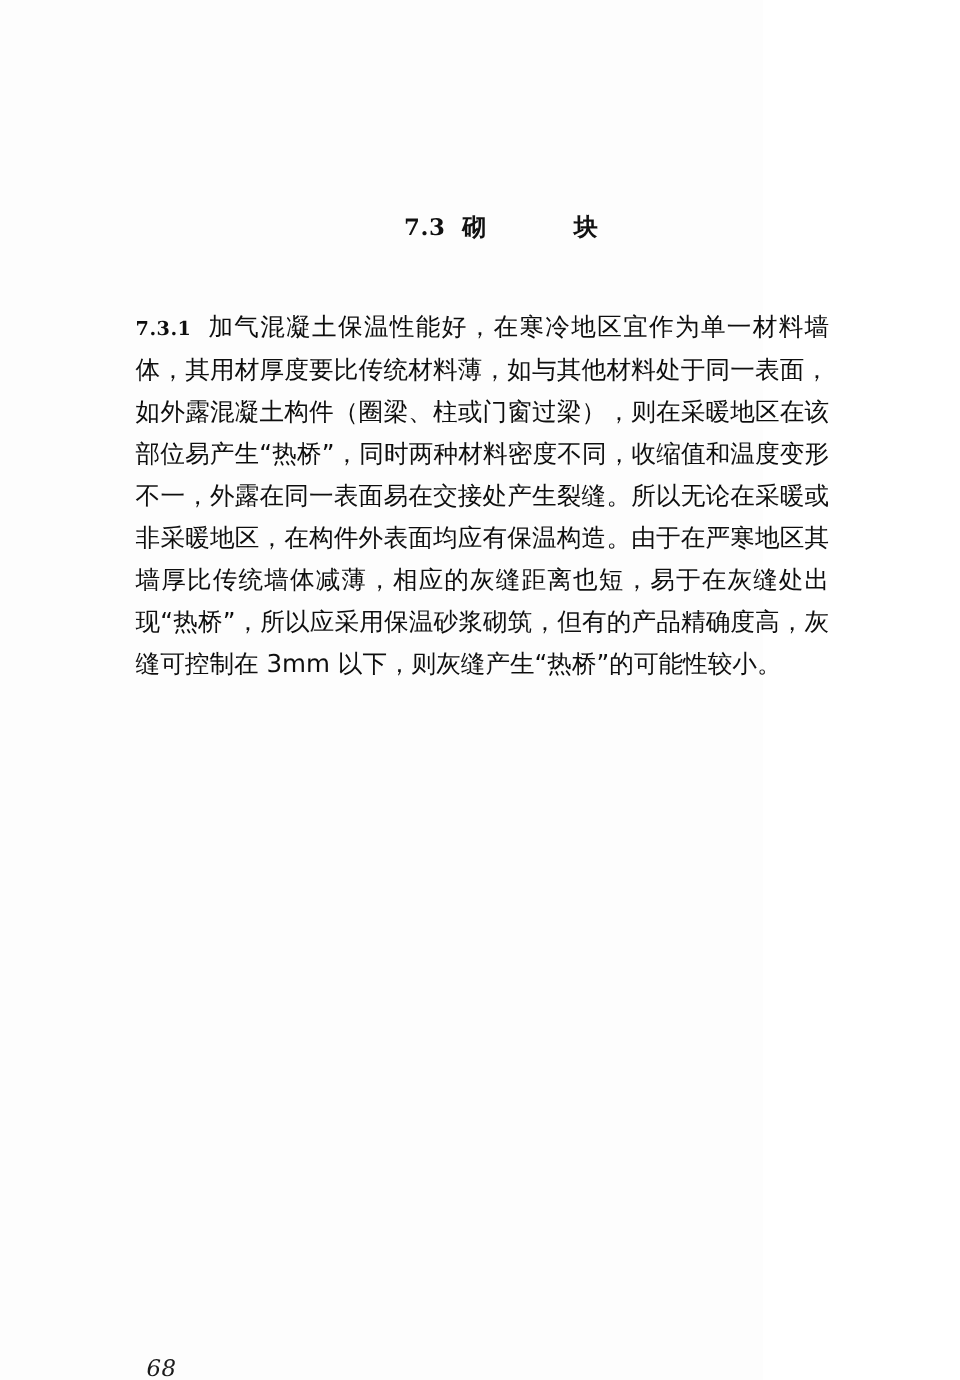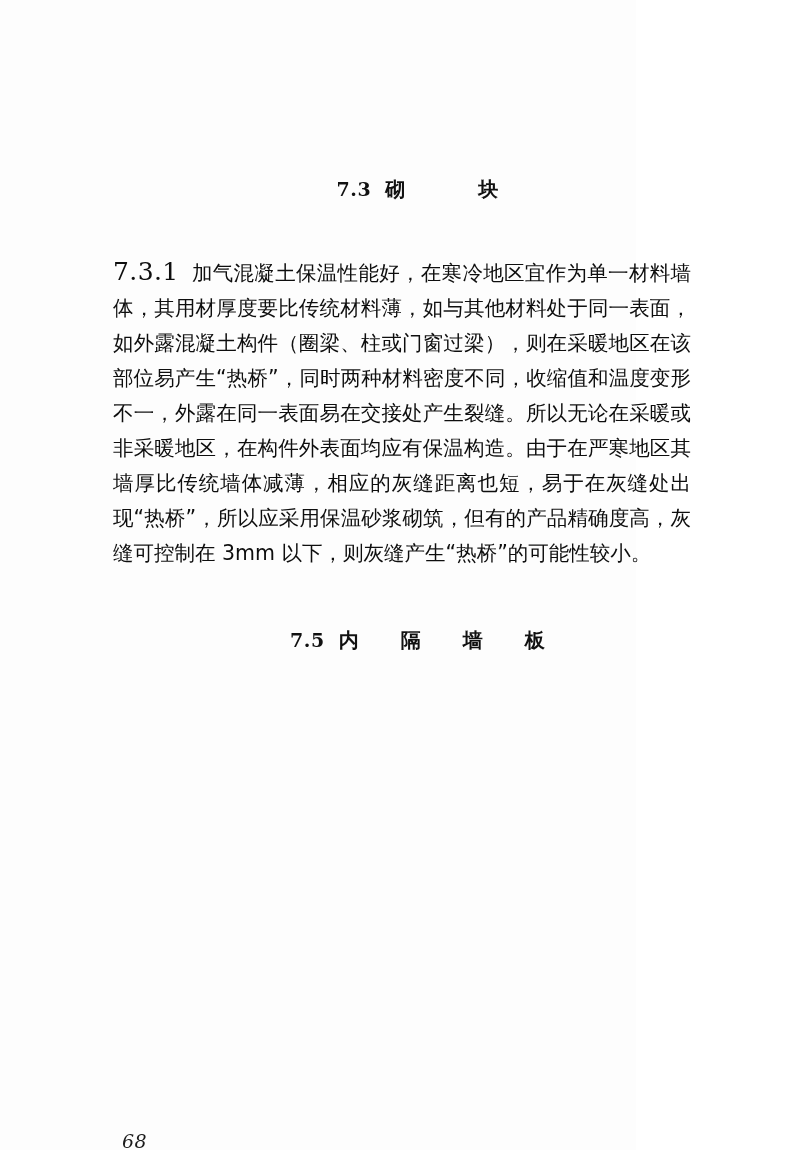--- a/index.html
+++ b/index.html
@@ -60,22 +60,22 @@
     line-height: 35px;
     text-align: justify;
     text-justify: inter-ideograph;
     margin: 0;
     color: #0e0e0e;
     letter-spacing: 0px;
     word-break: break-all;
   }
   .para .clause-num {
     font-family: "DejaVu Serif", "Liberation Serif", serif;
-    font-weight: 400;
-    font-size: 25px;
+    font-weight: 700;
+    font-size: 16px;
     letter-spacing: 0.4px;
     padding-right: 13px;
   }
 
   
   .folio {
     position: absolute;
     left: 122px;
     top: 1130px;
     font-family: "DejaVu Serif", "Liberation Serif", serif;
@@ -95,20 +95,17 @@
       <span class="sec-num">7.3</span><span class="sec-title">砌　　块</span>
     </div>
 
     <p class="para">
       <span class="clause-num">7.3.1</span><span>加气混凝土保温性能好，在寒冷地区宜作为单一材料墙体，其用材厚度要比传统材料薄，如与其他材料处于同一表面，如外露混凝土构件（圈梁、柱或门窗过梁），则在采暖地区在该部位易产生“热桥”，同时两种材料密度不同，收缩值和温度变形不一，外露在同一表面易在交接处产生裂缝。所以无论在采暖或非采暖地区，在构件外表面均应有保温构造。由于在严寒地区其墙厚比传统墙体减薄，相应的灰缝距离也短，易于在灰缝处出现“热桥”，所以应采用保温砂浆砌筑，但有的产品精确度高，灰缝可控制在 3mm 以下，则灰缝产生“热桥”的可能性较小。</span>
     </p>
 
 
 
 
-    <div class="section-heading heading-block-mid">
-      <span class="sec-num">7.5</span><span class="sec-title">内　隔　墙　板</span>
-    </div>
 
   </div>
 
   <div class="folio">68</div>
 </div>
 
 </body></html>

